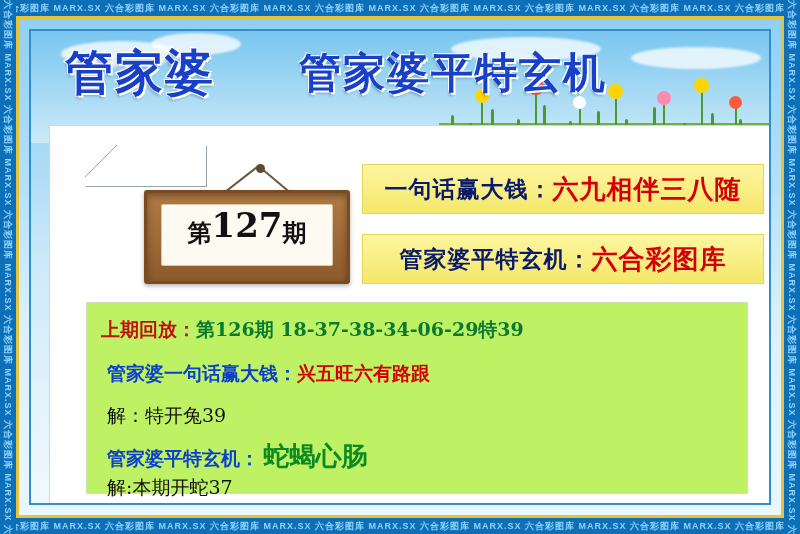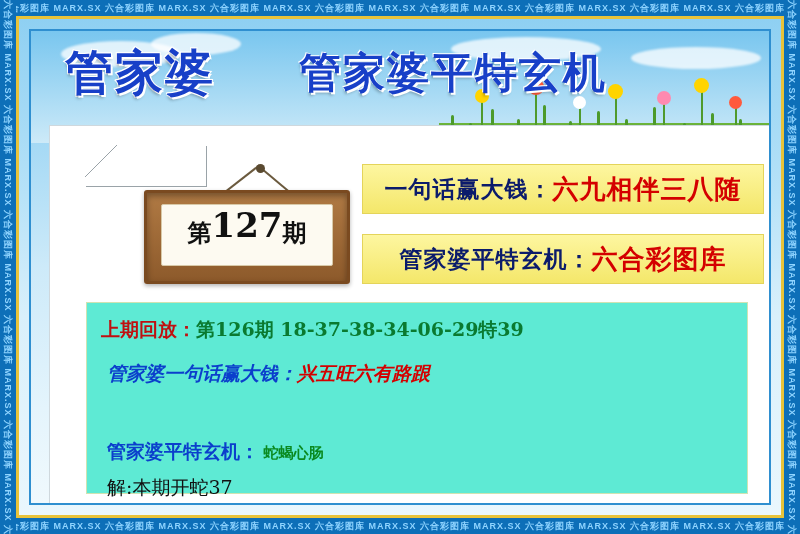--- a/index.html
+++ b/index.html
@@ -175,37 +175,37 @@
   }
   .rowvalue {
     font-family:"DejaVu Serif", serif;
     font-size:26px; font-weight:bold; color:#d40000;
     letter-spacing:1px;
   }
 
   
   #green {
     position:absolute; left:36px; top:176px; width:660px; height:190px;
-    background:#5eead4;
+    background:#bef264;
     border:1px solid #cfe3b2;
   }
   #last-line {
     position:absolute; left:14px; top:14px; width:auto; white-space:nowrap;
   }
   #last-line .lbl {
     font-family:"DejaVu Serif", serif; font-size:19px; font-weight:bold; color:#c01010;
   }
   #last-line .val {
     font-family:"DejaVu Serif", serif; font-size:19px; font-weight:bold; color:#0a7a30;
   }
   .blk { position:absolute; white-space:nowrap; }
   .k-blue { font-family:"DejaVu Serif", serif; font-size:19px; font-weight:bold; color:#0b3fcc; }
   .k-red  { font-family:"DejaVu Serif", serif; font-size:19px; font-weight:bold; color:#d40000; }
   .k-dark { font-family:"DejaVu Serif", serif; font-size:19px; color:#111; }
-  .k-green{ font-family:"DejaVu Serif", serif; font-size:15px; font-weight:bold; color:#0a8a20; }
+  .k-green{ font-family:"DejaVu Serif", serif; font-size:26px; font-weight:bold; color:#0a8a20; }
 
   
   #watermark {
     position:absolute; left:0; top:196px; width:800px; text-align:center;
     font-family:"DejaVu Serif", serif;
     font-size:21px; font-weight:bold;
     color:rgba(40,40,40,0.78);
     letter-spacing:1px;
     white-space:nowrap;
     pointer-events:none;
@@ -305,24 +305,27 @@
         <div id="row2">
           <span class="rowlabel">管家婆平特玄机：</span>
           <span class="rowvalue">六合彩图库</span>
         </div>
 
         <div id="green">
           <div id="last-line">
             <span class="lbl">上期回放：</span><span class="val">第126期 18-37-38-34-06-29特39</span>
           </div>
 
-          <div class="blk" style="left:20px; top:58px;font-style:italic;">
+          <div class="blk" style="left:20px; top:58px;">
             <span class="k-blue">管家婆一句话赢大钱：</span><span class="k-red">兴五旺六有路跟</span>
           </div>
 
+          <div class="blk" style="left:20px; top:100px;">
+            <span class="k-dark">解：</span><span class="k-dark">特开兔39</span>
+          </div>
 
           <div class="blk" style="left:20px; top:136px;">
             <span class="k-blue">管家婆平特玄机：</span>&nbsp;<span class="k-green">蛇蝎心肠</span>
           </div>
 
           <div class="blk" style="left:20px; top:172px;">
             <span class="k-dark">解:</span><span class="k-dark">本期开蛇37</span>
           </div>
         </div>
       </div>

